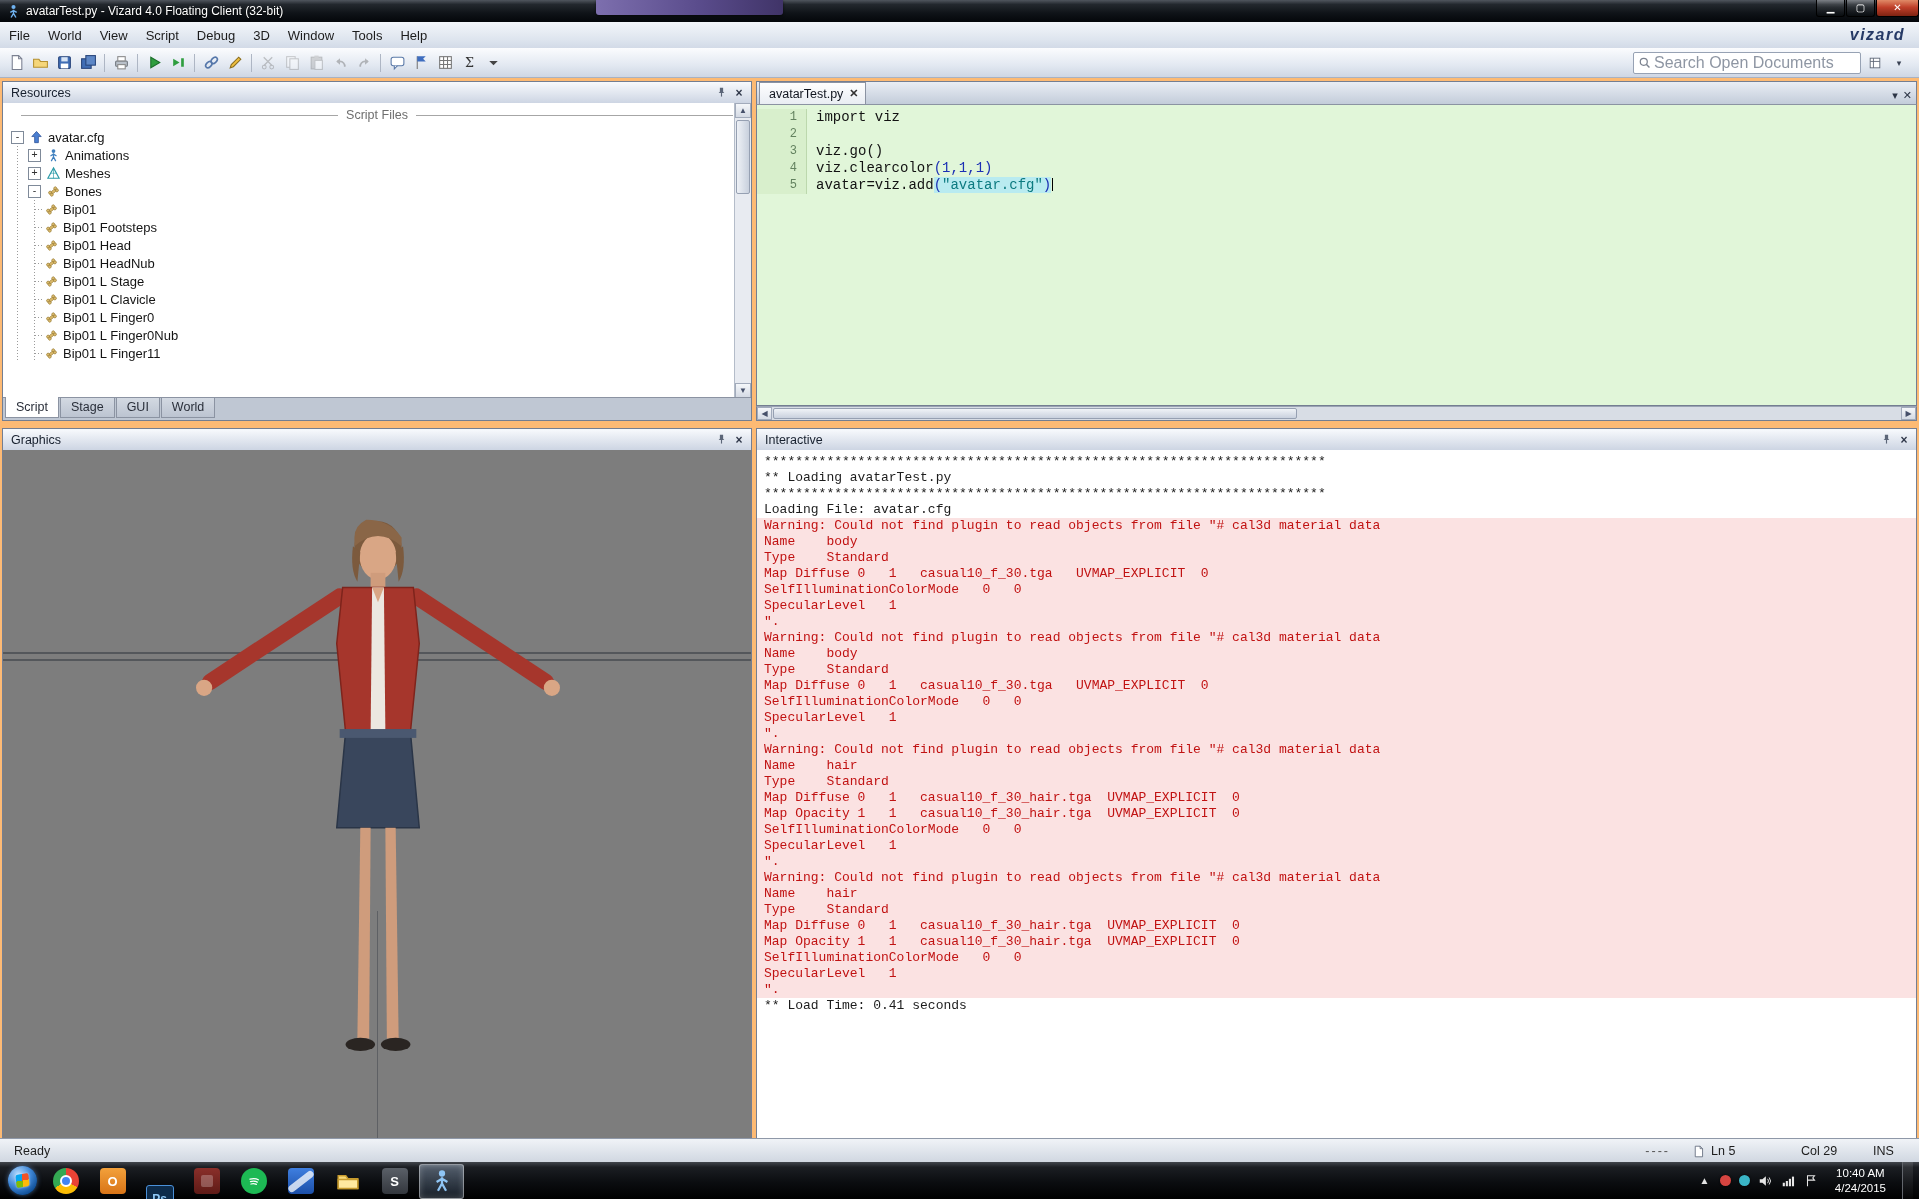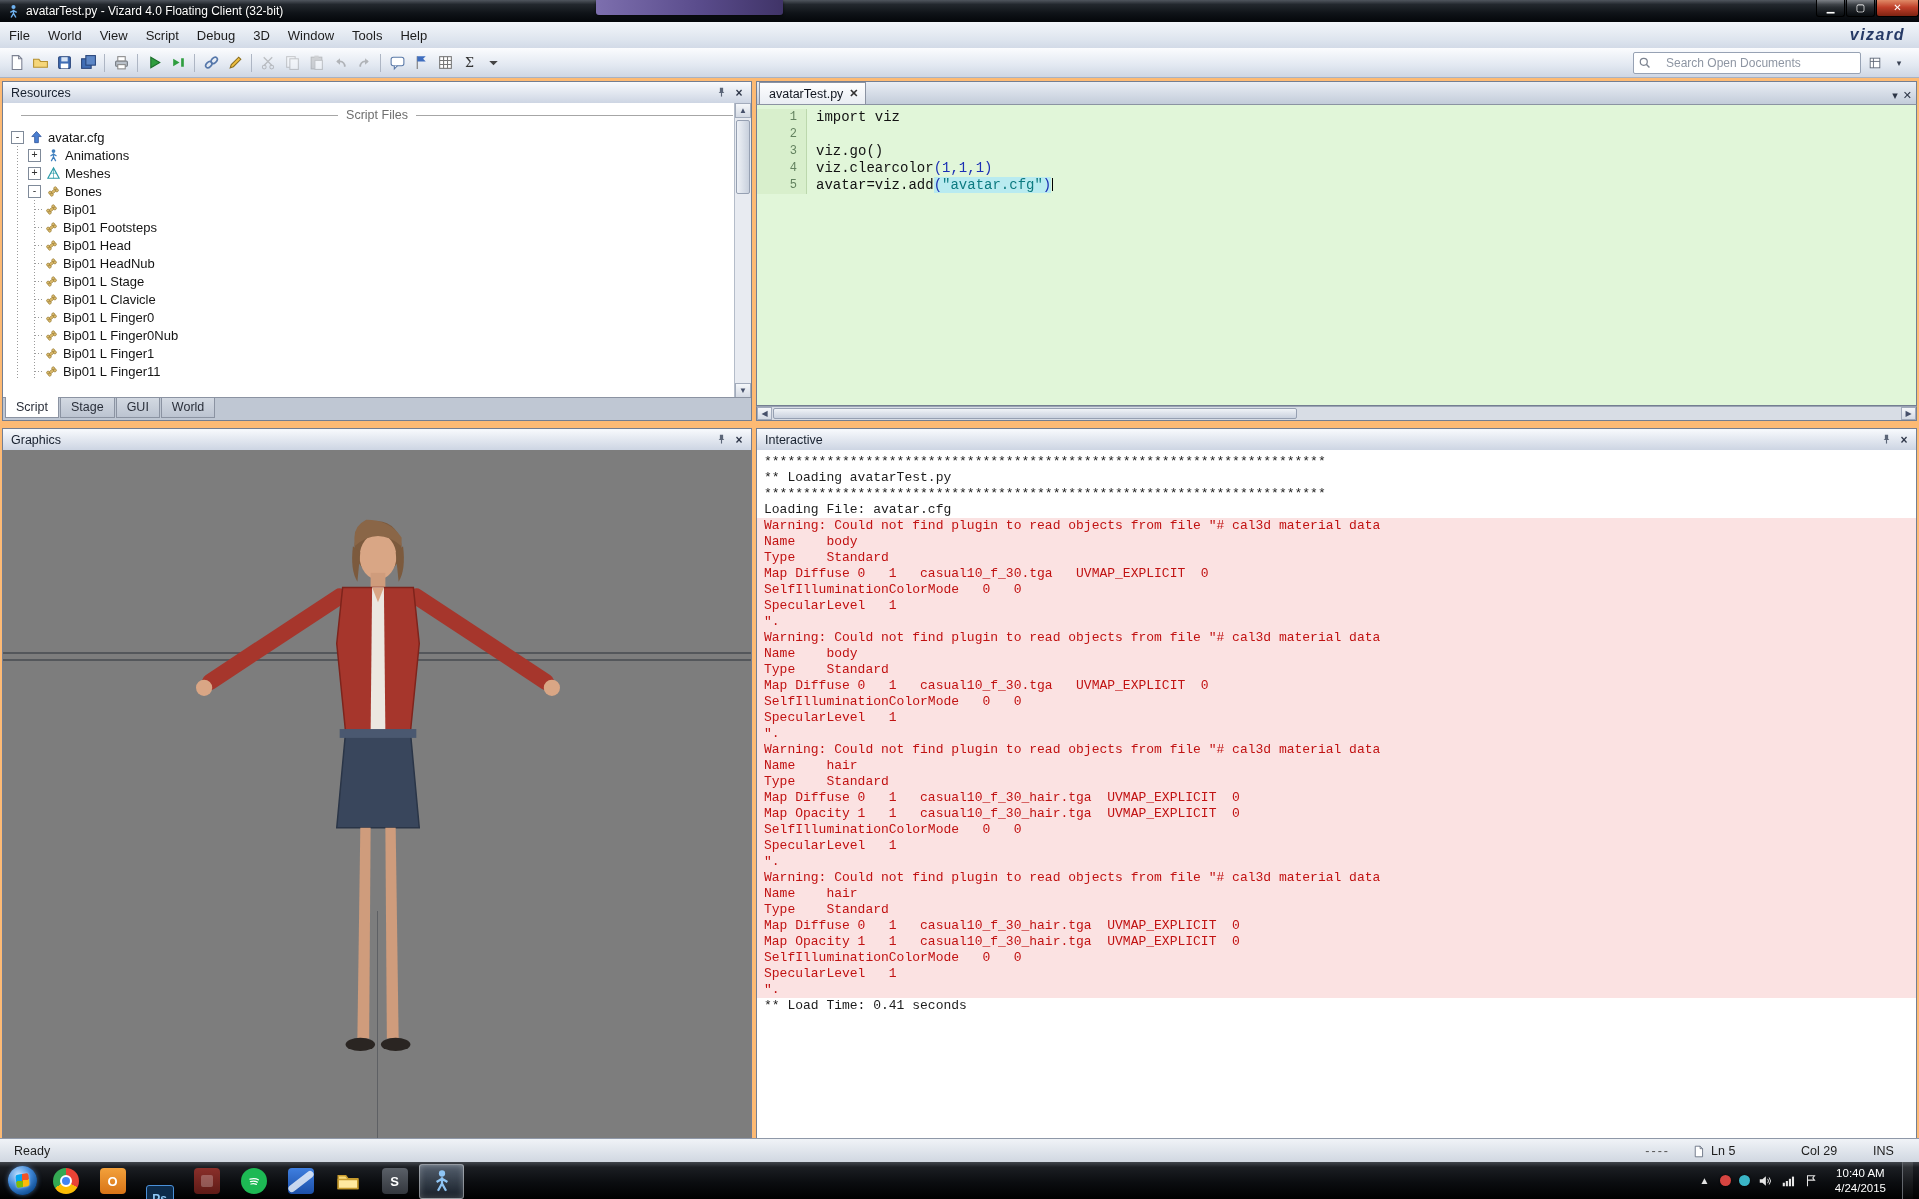--- a/index.html
+++ b/index.html
@@ -34,22 +34,22 @@
     background:linear-gradient(#fbfcfe,#e2e8f1 60%,#cfd7e4);
     border-bottom:1px solid #a9b2c2;display:flex;align-items:center;padding:0 4px;box-sizing:border-box;}
   .tb-left{display:flex;align-items:center;}
   .tb-btn{width:24px;height:23px;border:1px solid transparent;background:transparent;padding:2px;
     display:flex;align-items:center;justify-content:center;border-radius:2px;}
   .tb-disabled{filter:grayscale(1) opacity(.4);}
   .tb-sep{width:1px;height:18px;background:#aeb6c4;margin:0 4px;display:inline-block;}
   .tb-right{margin-left:auto;display:flex;align-items:center;gap:4px;padding-right:6px;}
   .searchbox{width:218px;height:20px;background:#fff;border:1px solid #97a2b4;border-radius:2px;
     display:flex;align-items:center;padding:0 4px;}
-  .searchbox input{border:none;outline:none;flex:1;font-size:12px;color:#a21caf;
-    font-family:"Liberation Sans",sans-serif;background:transparent;margin-left:12px;}
+  .searchbox input{border:none;outline:none;flex:1;font-size:16px;color:#a21caf;
+    font-family:"Liberation Sans",sans-serif;background:transparent;}
   .searchbox input::placeholder{color:#8e96a3;}
   .tb-mini{width:20px;height:20px;border:1px solid transparent;background:transparent;
     display:flex;align-items:center;justify-content:center;font-size:9px;color:#3a4254;padding:0;}
 
   
   .workspace{position:absolute;top:78px;left:0;right:0;height:1144px;background:#fdba74;}
   .panel{position:absolute;border:1px solid #747e91;background:#fff;box-sizing:border-box;}
   .panel-header{height:21px;background:linear-gradient(#f8fafd,#cdd5e3);
     border-bottom:1px solid #9aa3b4;display:flex;align-items:center;padding:0 4px 0 8px;}
   .panel-title{font-size:12.5px;color:#17202e;flex:1;}
@@ -543,36 +543,20 @@
                   <g transform="rotate(-40 8 8)">
                     <rect x="4.8" y="6.6" width="6.4" height="2.8" rx="1.4" fill="#d9b86a" stroke="#9a7d35" stroke-width="0.7"></rect>
                     <circle cx="4.4" cy="6.6" r="1.6" fill="#d9b86a" stroke="#9a7d35" stroke-width="0.7"></circle>
                     <circle cx="4.4" cy="9.4" r="1.6" fill="#d9b86a" stroke="#9a7d35" stroke-width="0.7"></circle>
                     <circle cx="11.6" cy="6.6" r="1.6" fill="#d9b86a" stroke="#9a7d35" stroke-width="0.7"></circle>
                     <circle cx="11.6" cy="9.4" r="1.6" fill="#d9b86a" stroke="#9a7d35" stroke-width="0.7"></circle>
                   </g>
                 </svg>
               </span>
               <span class="tree-label">Bip01 L Finger0Nub</span>
-            </div>
-            <div class="tree-row">
-              <span class="guide"></span>
-              <span class="guide stub"></span>
-              <span class="tree-ic">
-                <svg viewBox="0 0 16 16" width="15" height="15">
-                  <g transform="rotate(-40 8 8)">
-                    <rect x="4.8" y="6.6" width="6.4" height="2.8" rx="1.4" fill="#d9b86a" stroke="#9a7d35" stroke-width="0.7"></rect>
-                    <circle cx="4.4" cy="6.6" r="1.6" fill="#d9b86a" stroke="#9a7d35" stroke-width="0.7"></circle>
-                    <circle cx="4.4" cy="9.4" r="1.6" fill="#d9b86a" stroke="#9a7d35" stroke-width="0.7"></circle>
-                    <circle cx="11.6" cy="6.6" r="1.6" fill="#d9b86a" stroke="#9a7d35" stroke-width="0.7"></circle>
-                    <circle cx="11.6" cy="9.4" r="1.6" fill="#d9b86a" stroke="#9a7d35" stroke-width="0.7"></circle>
-                  </g>
-                </svg>
-              </span>
-              <span class="tree-label">Bip01 L Finger1</span>
             </div>
             <div class="tree-row">
               <span class="guide"></span>
               <span class="guide stub"></span>
               <span class="tree-ic">
                 <svg viewBox="0 0 16 16" width="15" height="15">
                   <g transform="rotate(-40 8 8)">
                     <rect x="4.8" y="6.6" width="6.4" height="2.8" rx="1.4" fill="#d9b86a" stroke="#9a7d35" stroke-width="0.7"></rect>
                     <circle cx="4.4" cy="6.6" r="1.6" fill="#d9b86a" stroke="#9a7d35" stroke-width="0.7"></circle>
                     <circle cx="4.4" cy="9.4" r="1.6" fill="#d9b86a" stroke="#9a7d35" stroke-width="0.7"></circle>

